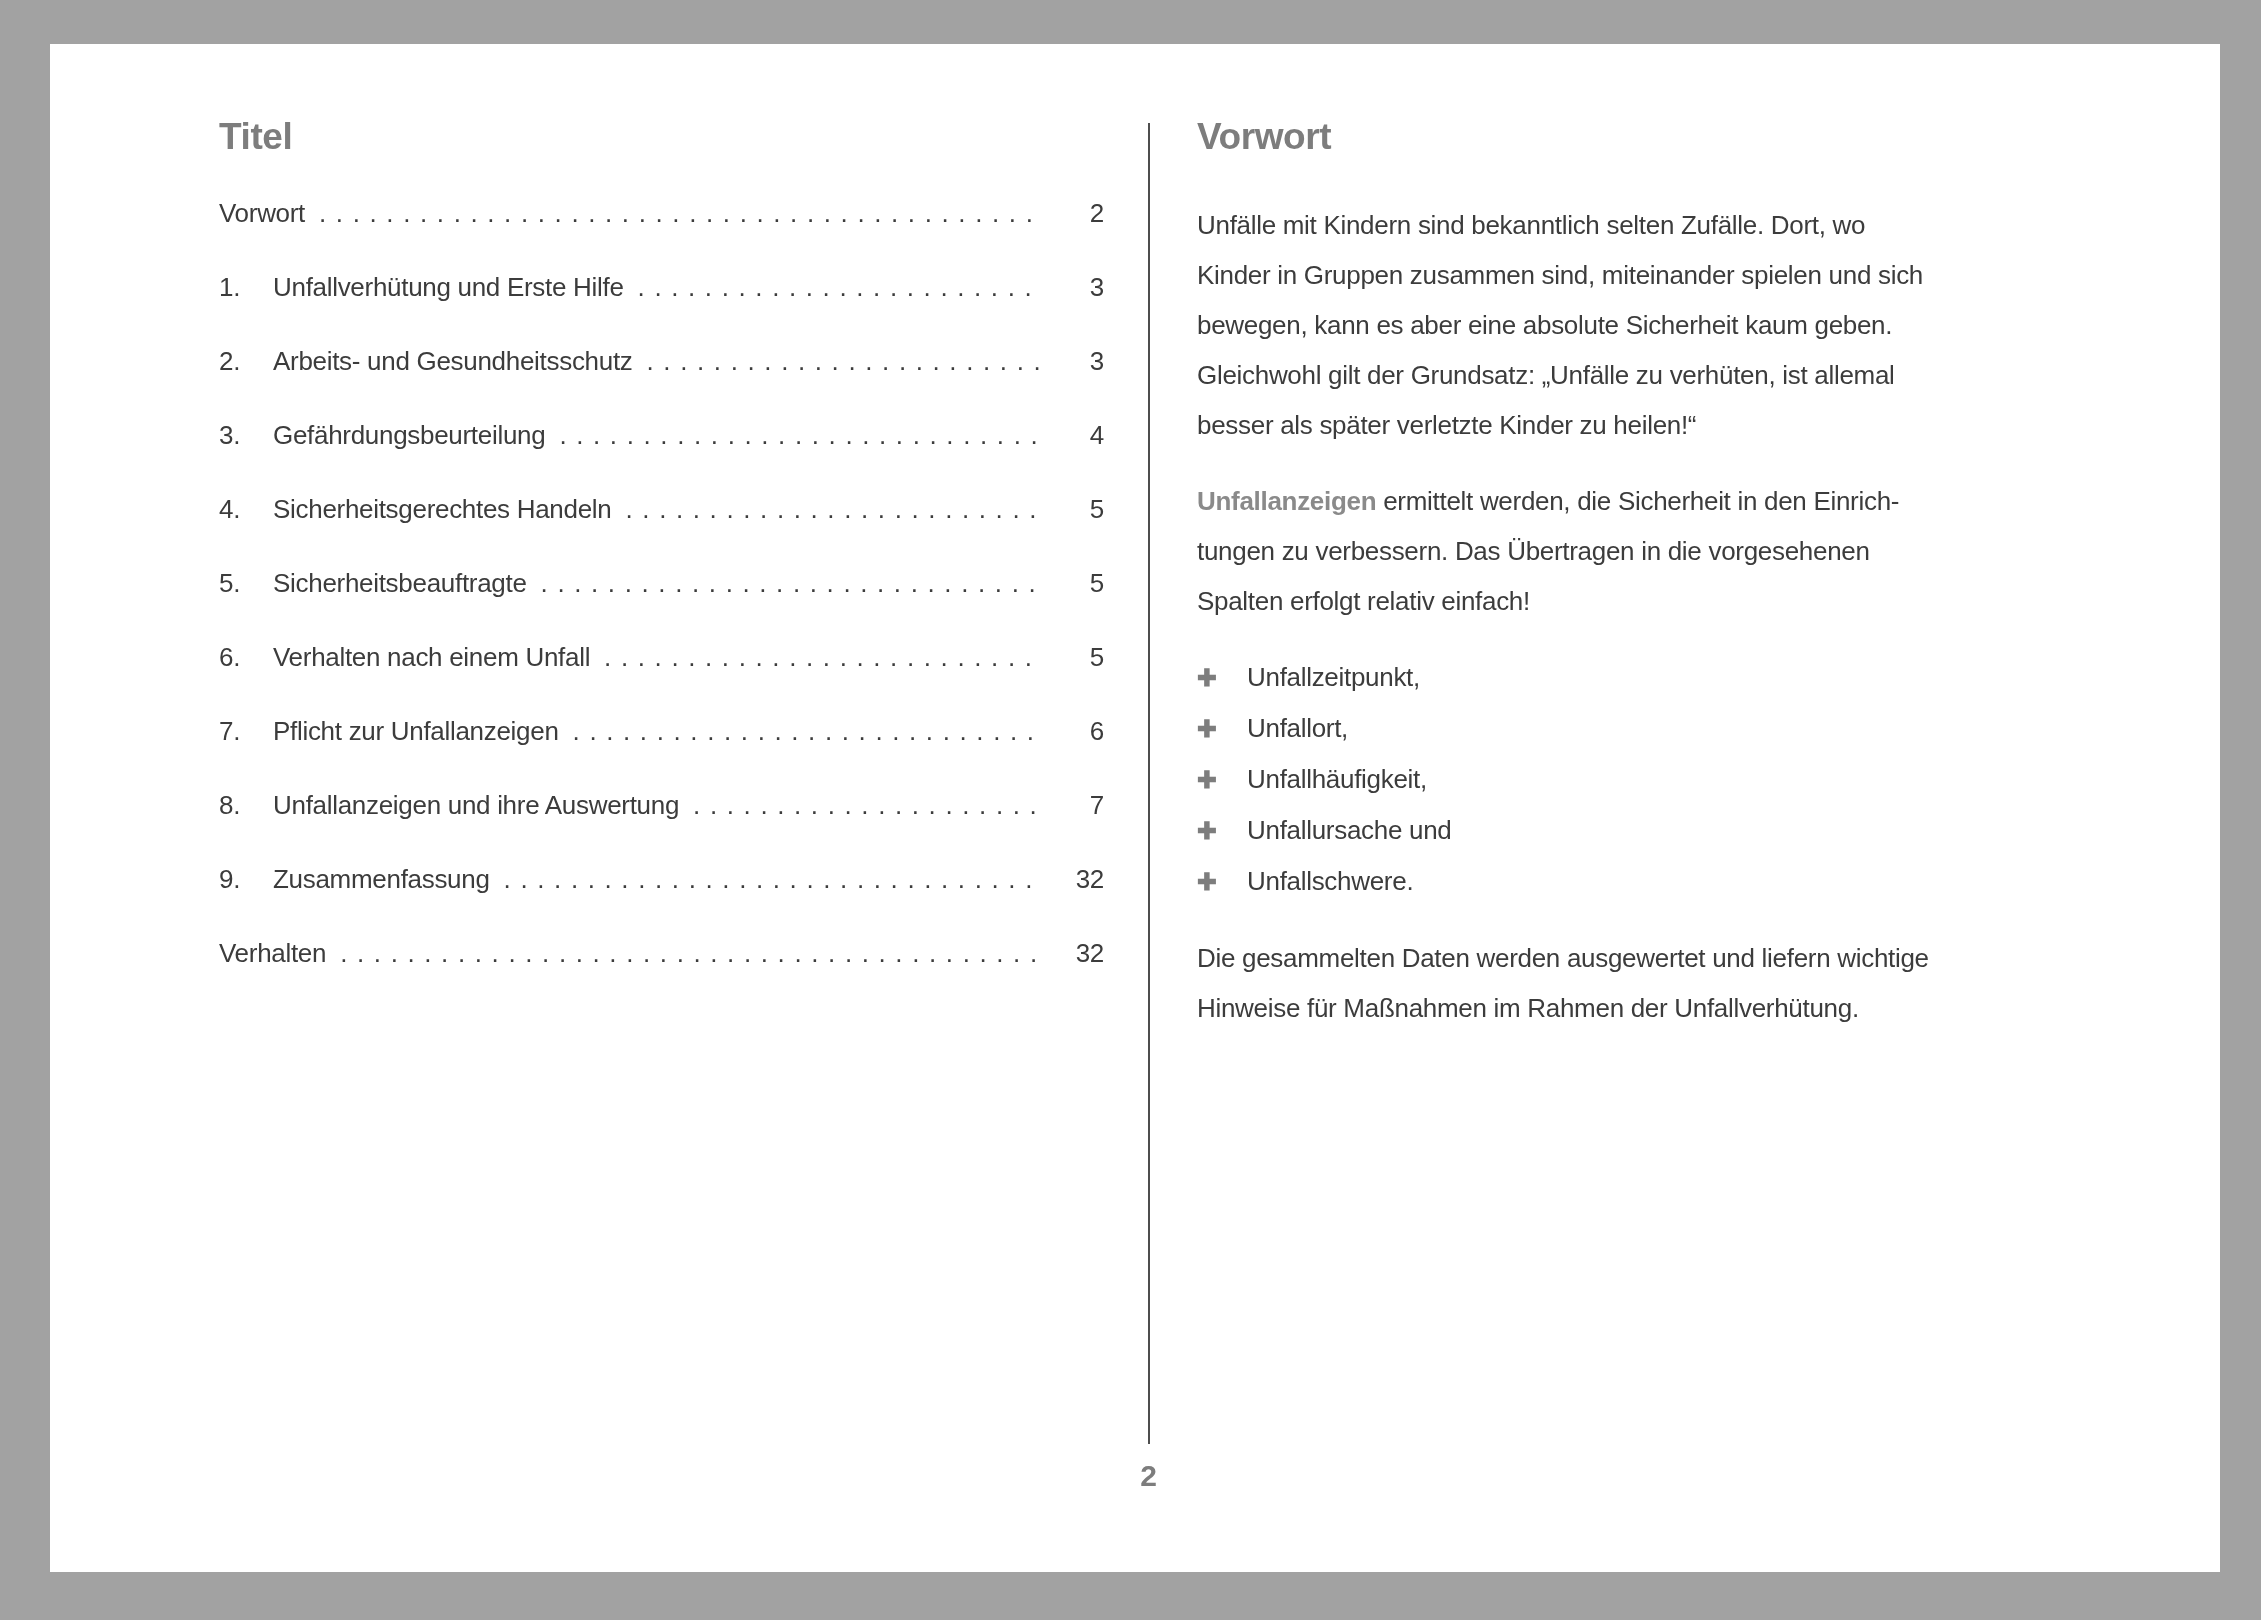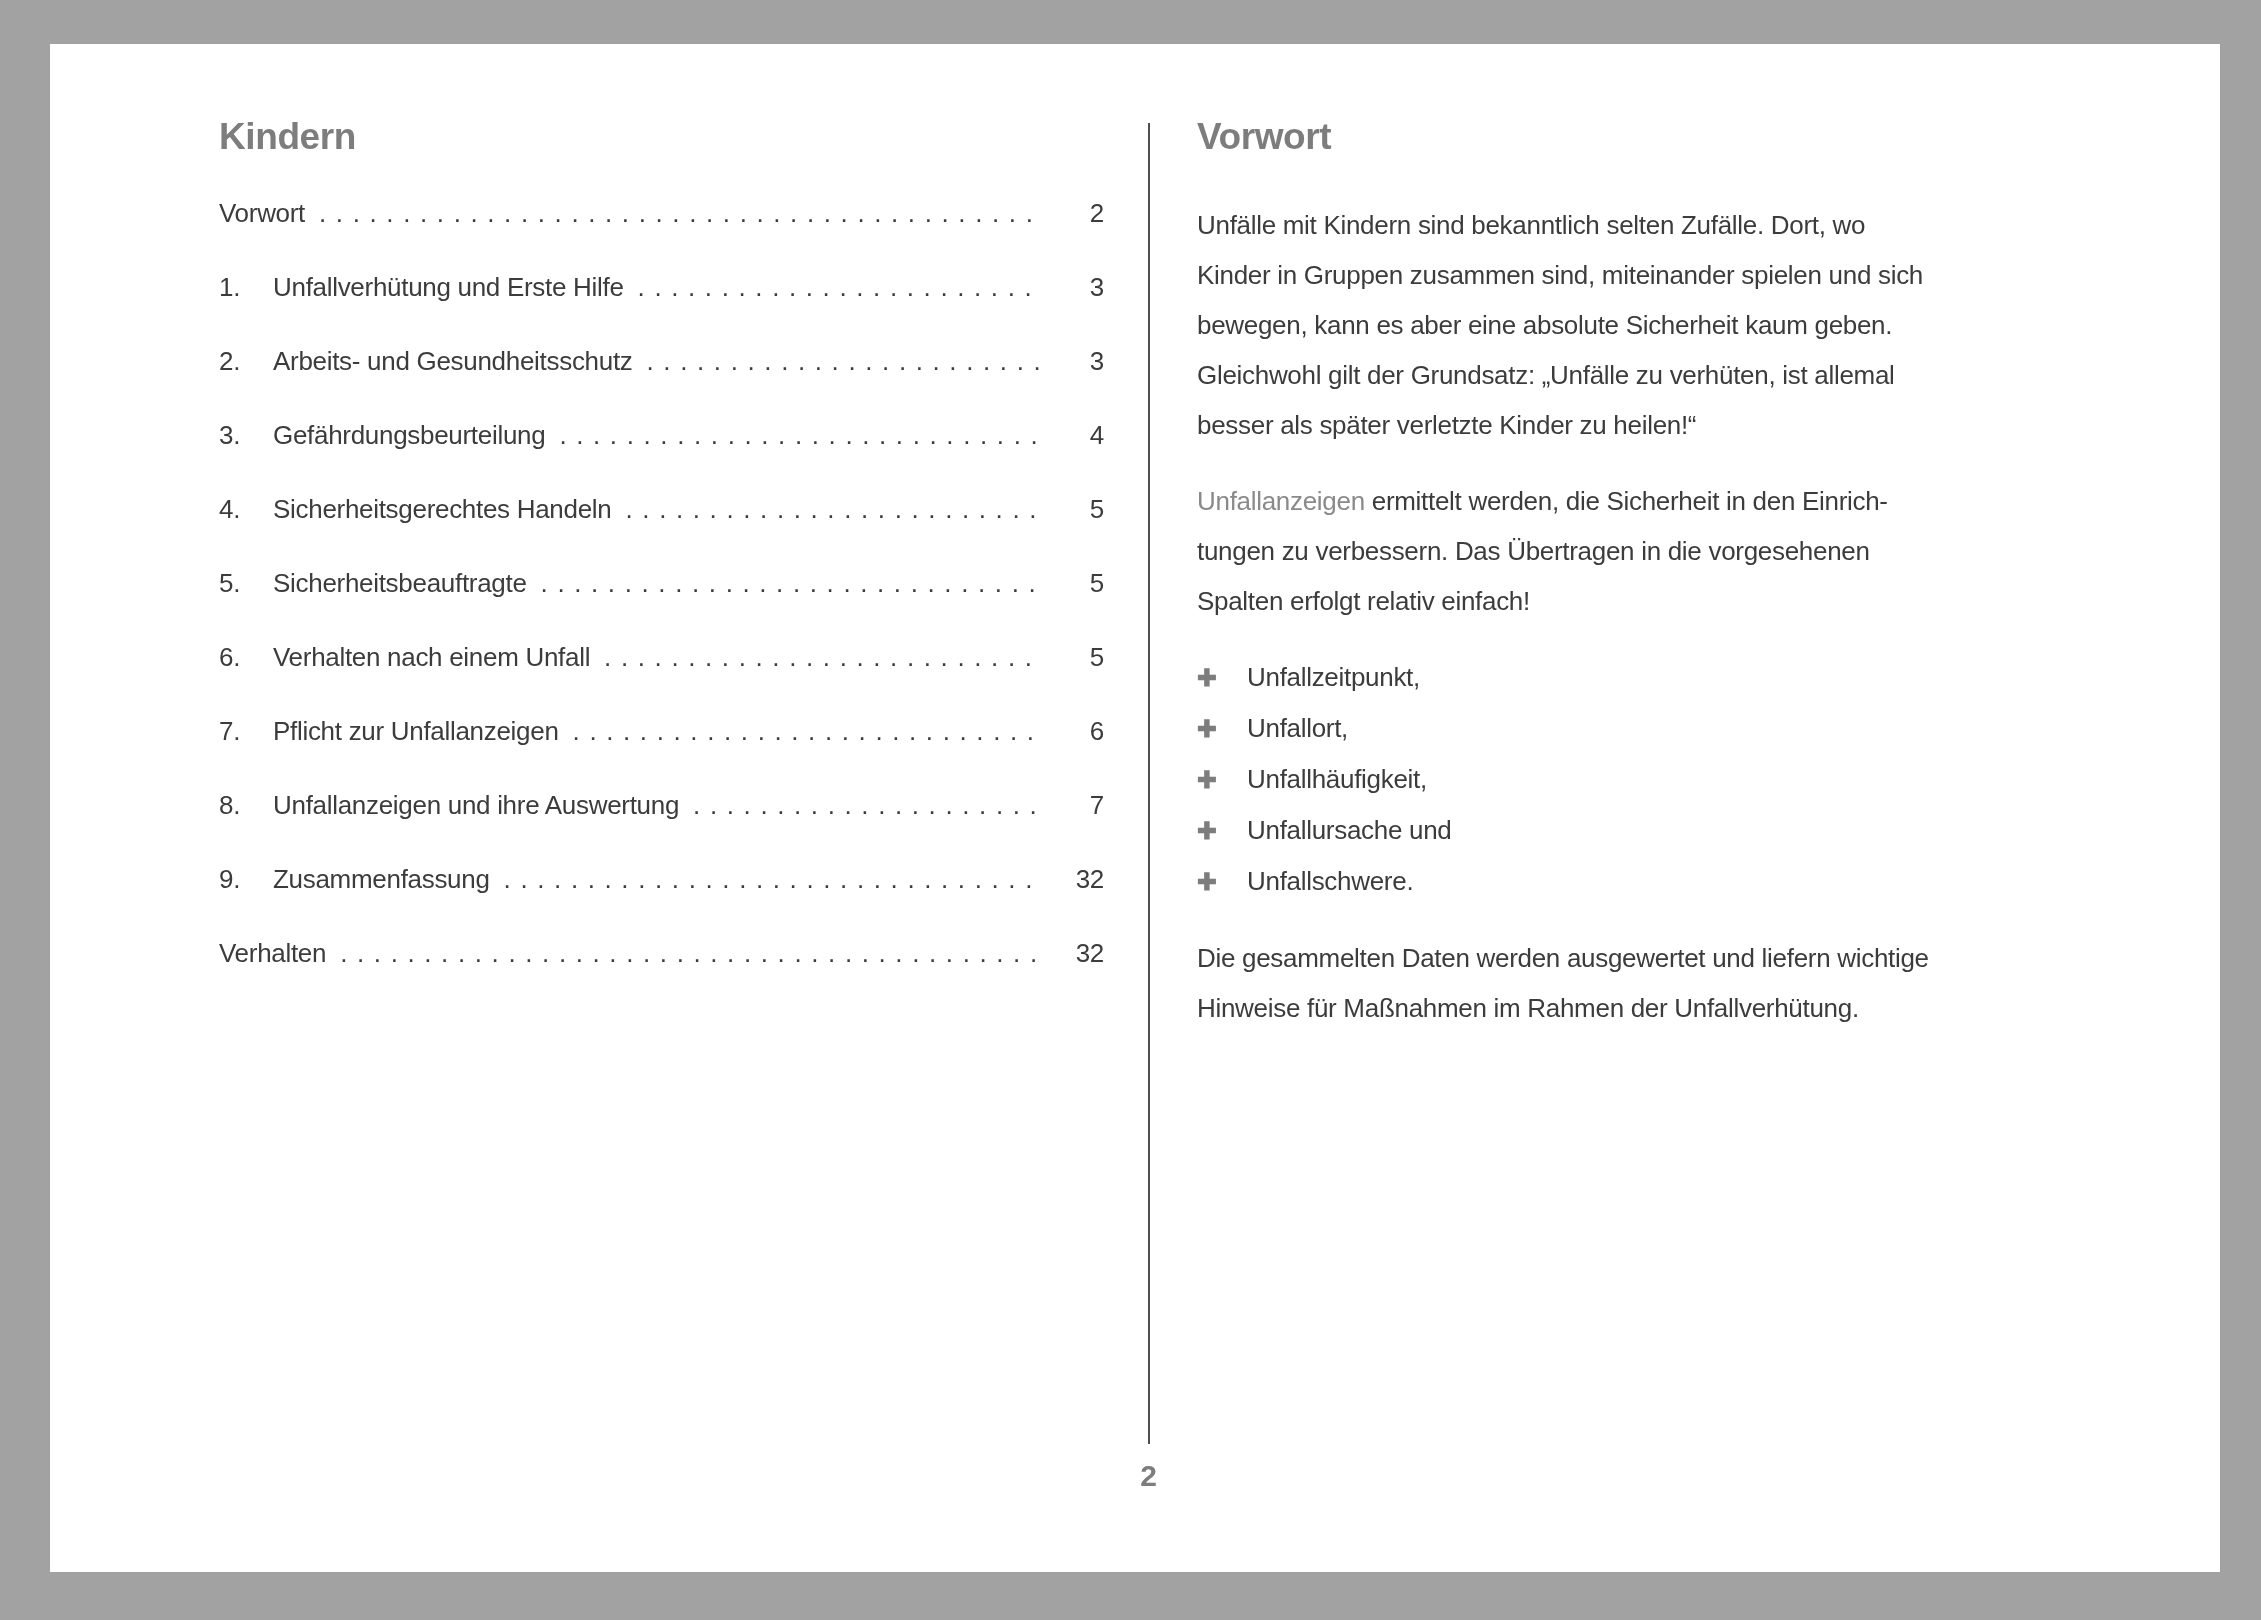--- a/index.html
+++ b/index.html
@@ -113,21 +113,21 @@
   }
   .body-par {
     font-size: 26px;
     line-height: 50px;
     color: #3c3c3c;
     margin: 0 0 26px 0;
     white-space: pre-line;
     letter-spacing: -0.3px;
   }
   .bold-gray {
-    font-weight: normal;
+    font-weight: bold;
     color: #8a8a8a;
   }
   .plus-list {
     list-style: none;
     margin: 0 0 26px 0;
     padding: 0;
   }
   .plus-list li {
     display: flex;
     align-items: baseline;
@@ -156,21 +156,21 @@
     white-space: pre-line;
     letter-spacing: -0.2px;
   }
 </style>
 </head>
 <body>
 
 <div class="page">
 
   <div class="toc-section">
-    <h1 class="doc-heading">Kindern</h1>
+    <h1 class="doc-heading">Titel</h1>
   </div>
 
   <div class="toc-list">
     <div class="toc-row">
       <span class="toc-num"></span>
       <span class="toc-label">Vorwort</span>
       <span class="toc-dots"></span>
       <span class="toc-page">2</span>
     </div>
     <div class="toc-row">

